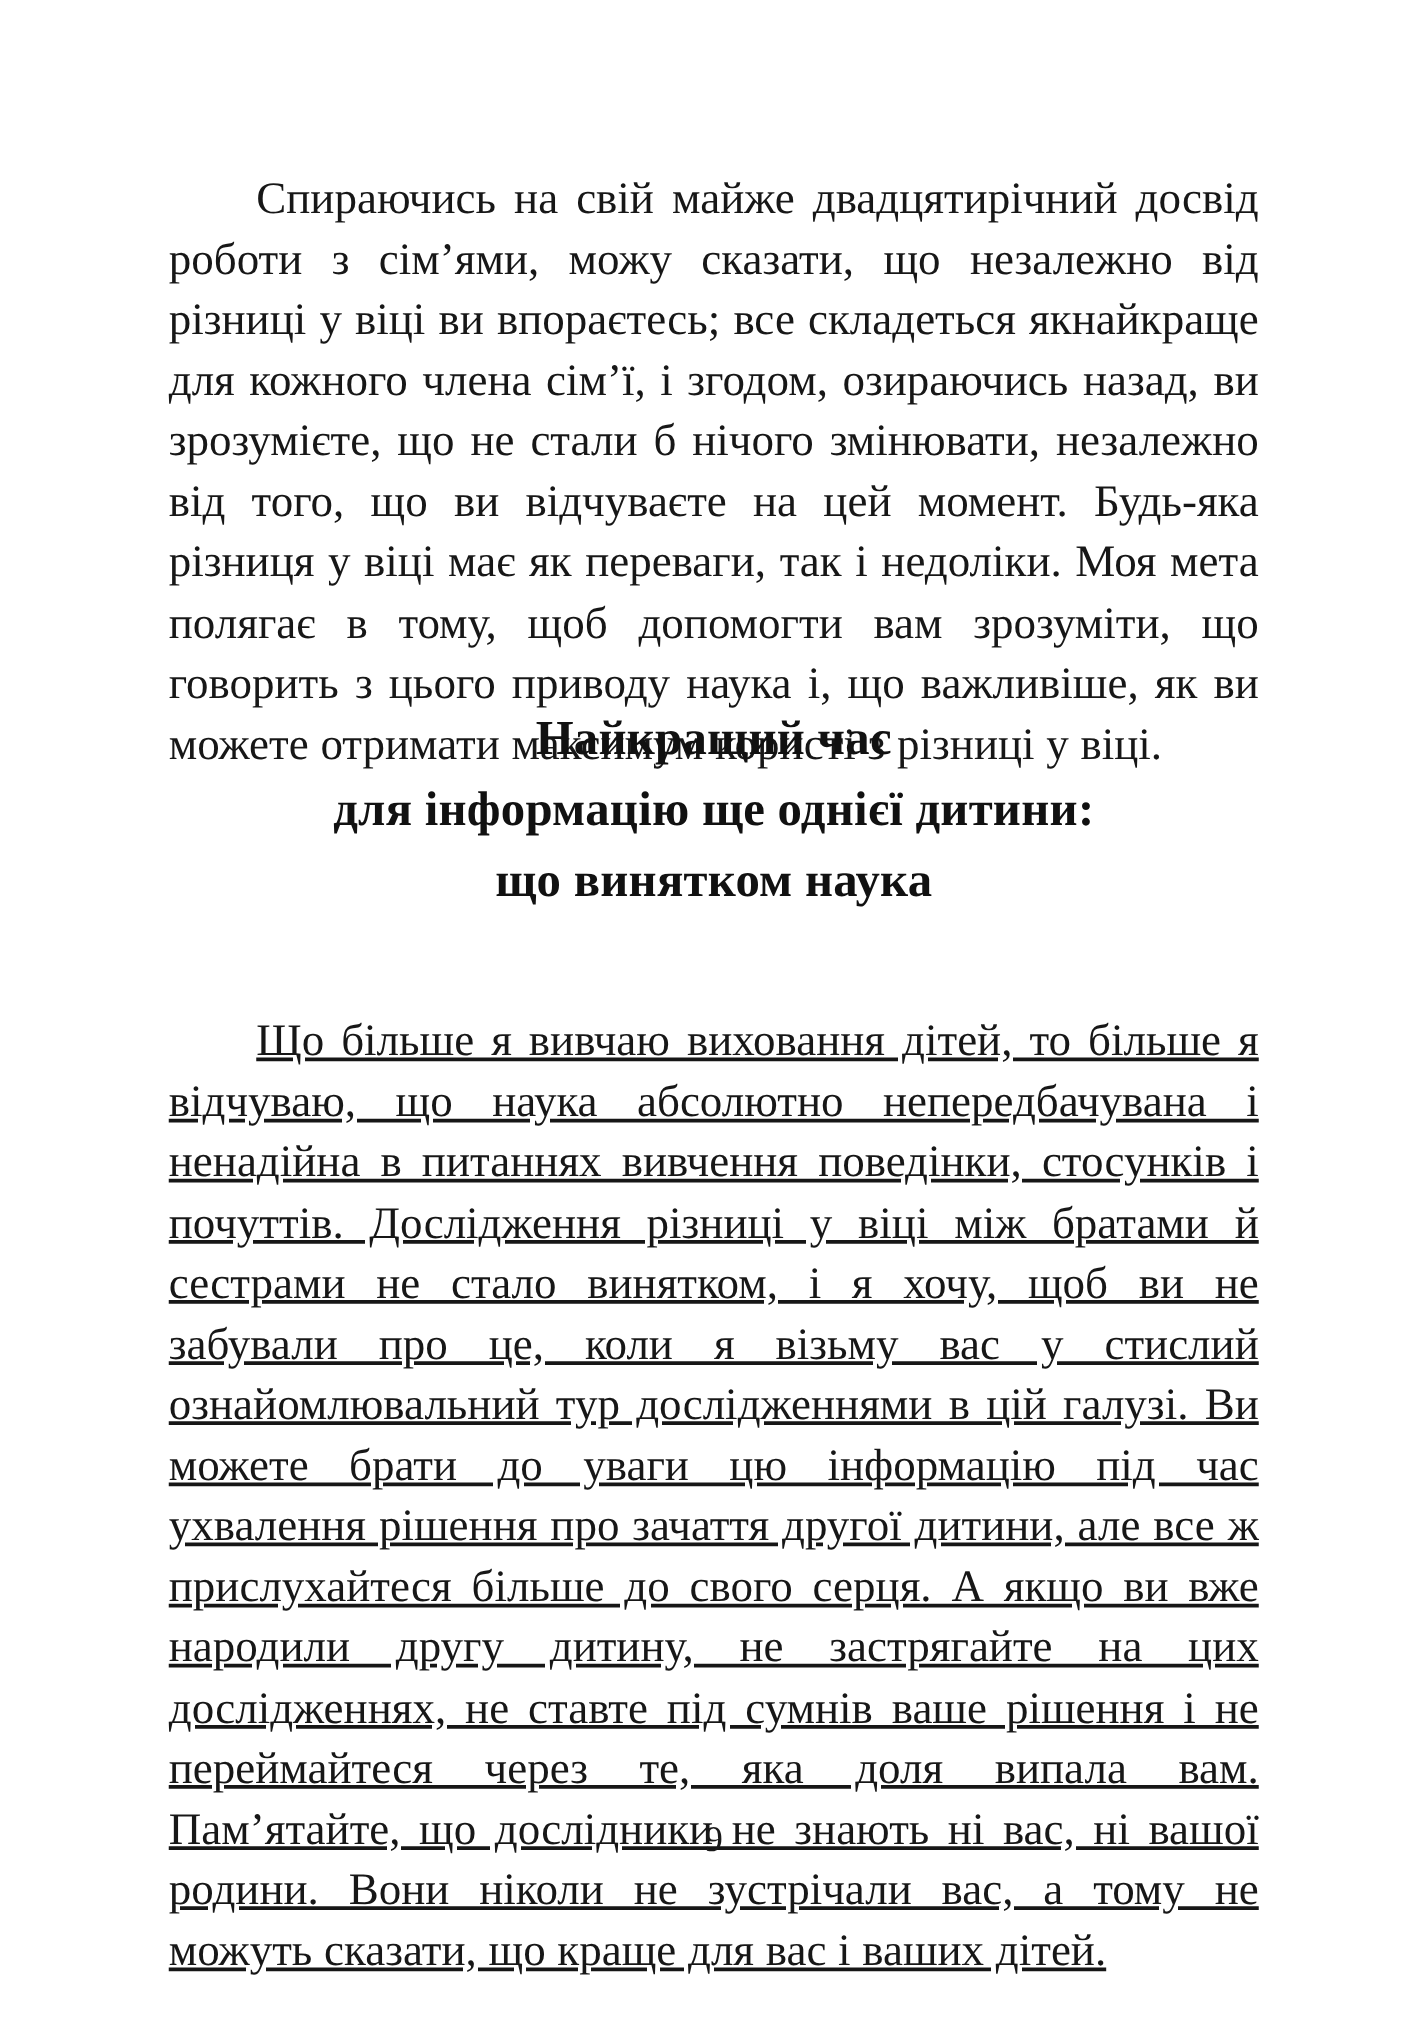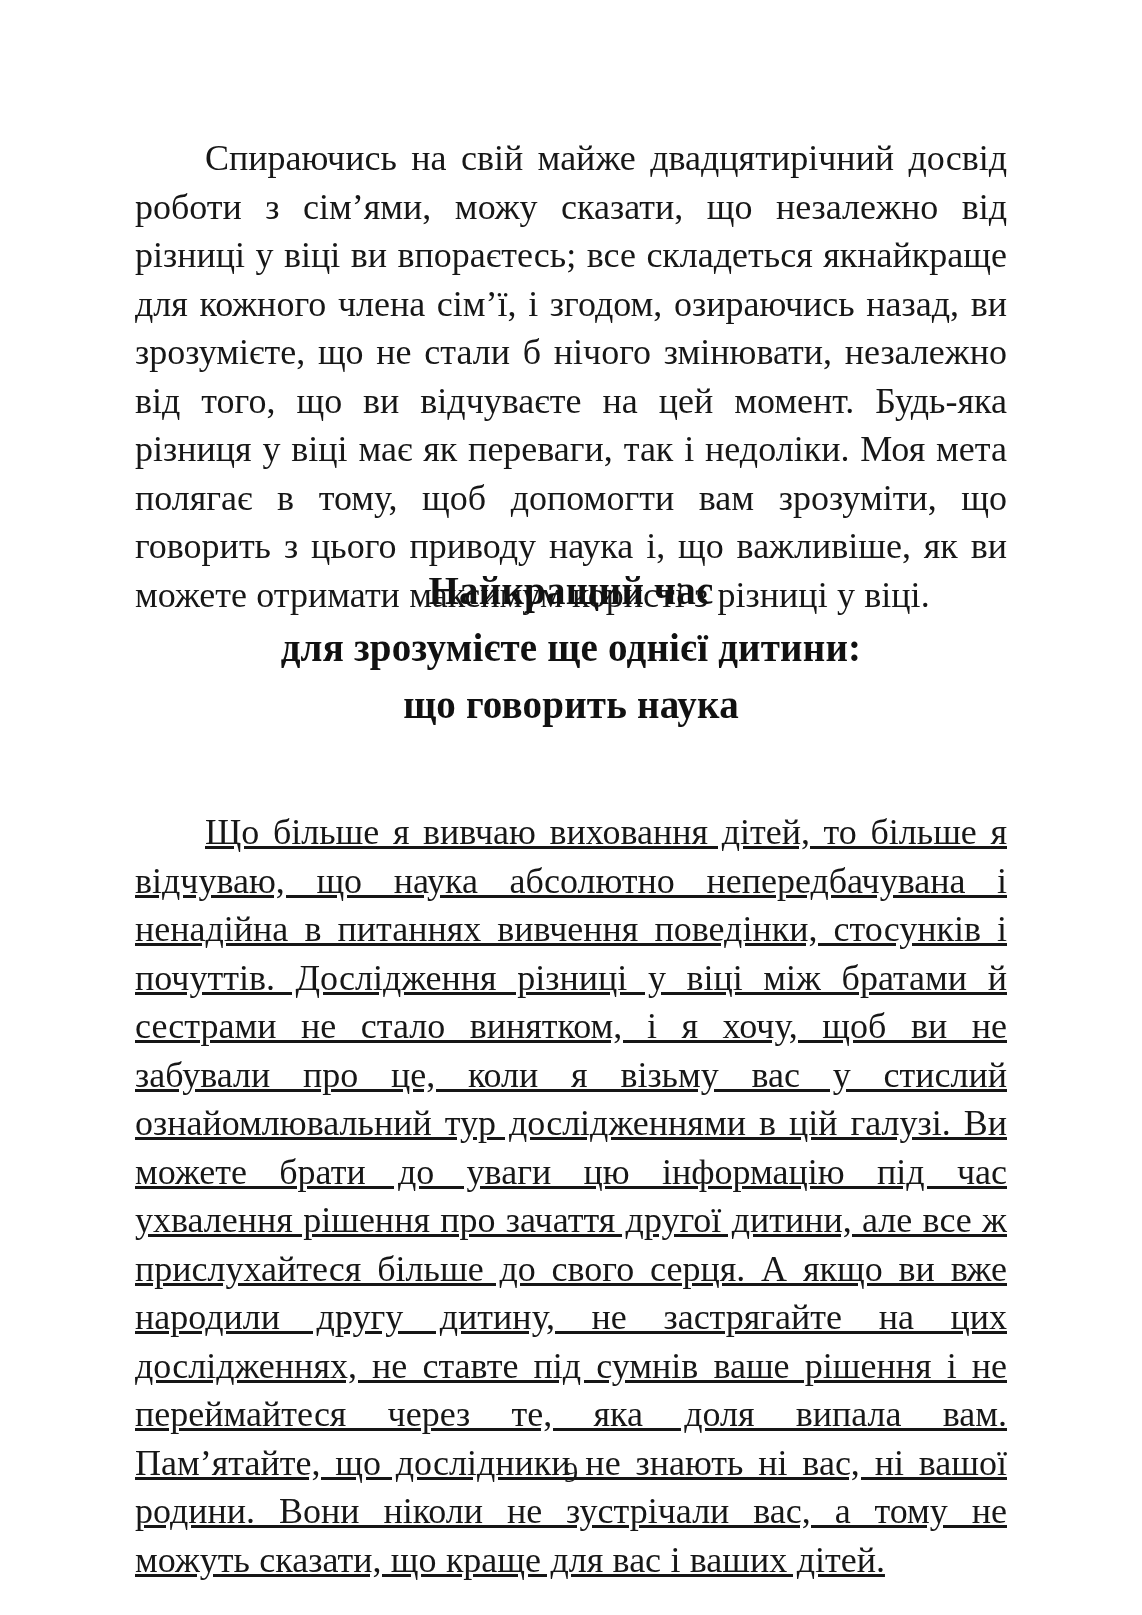--- a/index.html
+++ b/index.html
@@ -92,22 +92,22 @@
 
 <div class="page">
 
   <div class="text-column">
     <p class="body-paragraph last-line-natural">Спираючись на свій майже двадцятирічний досвід роботи з сім’ями, можу сказати, що незалежно від різниці у віці ви впораєтесь; все складеться якнайкраще для кожного члена сім’ї, і згодом, озираючись назад, ви зрозумієте, що не стали б нічого змінювати, незалежно від того, що ви відчуваєте на цей момент. Будь-яка різниця у віці має як переваги, так і недоліки. Моя мета полягає в тому, щоб допомогти вам зрозуміти, що говорить з цього приводу наука і, що важливіше, як ви можете отримати максимум користі з різниці у віці.</p>
   </div>
 
   <div class="heading-block">
     <h2 class="chapter-heading">
       <span class="heading-line">Найкращий час</span>
-      <span class="heading-line">для зрозумієте ще однієї дитини:</span>
-      <span class="heading-line">що говорить наука</span>
+      <span class="heading-line">для інформацію ще однієї дитини:</span>
+      <span class="heading-line">що винятком наука</span>
     </h2>
   </div>
 
   <div class="paragraph-two-block">
     <p class="body-paragraph last-line-natural">Що більше я вивчаю виховання дітей, то більше я відчуваю, що наука абсолютно непередбачувана і ненадійна в питаннях вивчення поведінки, стосунків і почуттів. Дослідження різниці у віці між братами й сестрами не стало винятком, і я хочу, щоб ви не забували про це, коли я візьму вас у стислий ознайомлювальний тур дослідженнями в цій галузі. Ви можете брати до уваги цю інформацію під час ухвалення рішення про зачаття другої дитини, але все ж прислухайтеся більше до свого серця. А якщо ви вже народили другу дитину, не застрягайте на цих дослідженнях, не ставте під сумнів ваше рішення і не переймайтеся через те, яка доля випала вам. Пам’ятайте, що дослідники не знають ні вас, ні вашої родини. Вони ніколи не зустрічали вас, а тому не можуть сказати, що краще для вас і ваших дітей.</p>
   </div>
 
   <div class="page-number">9</div>
 
 </div>

